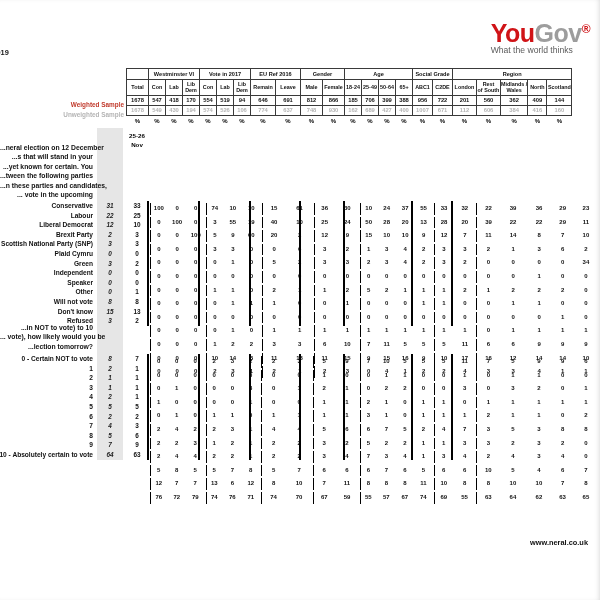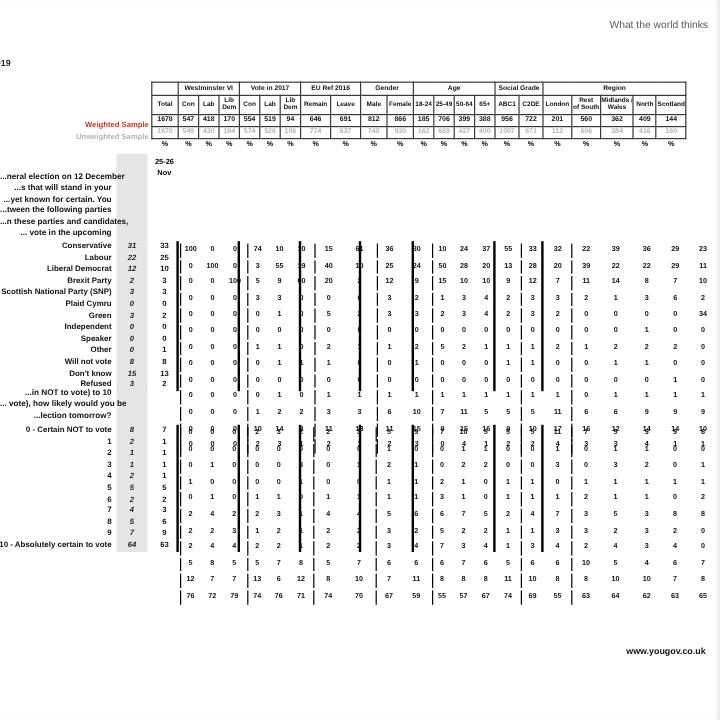--- a/index.html
+++ b/index.html
@@ -105,20 +105,21 @@
 <body>
 
 <div class="page">
 
   <div class="hdr-left">
     <div>...ults in GB</div>
     <div>...November 2019</div>
   </div>
 
   <div class="logo-wrap">
+    <div class="logo"><span class="you">You</span><span class="gov">Gov</span><span class="dot">®</span></div>
     <div class="tagline">What the world thinks</div>
   </div>
 
   <table class="grid" id="maintable">
     <tbody id="hdr-body">
         <tr>
           <td class="cell grp" style="width: 22px; height: 11px;"></td>
           <td class="cell grp" colspan="3" style="height: 11px; width: 51px;">Westminster VI</td>
           <td class="cell grp" colspan="3" style="height: 11px; width: 51px;">Vote in 2017</td>
           <td class="cell grp" colspan="2" style="height: 11px; width: 50px;">EU Ref 2016</td>
@@ -891,21 +892,21 @@
           <td style="width: 20px;">55</td>
           <td class="sepL" style="width: 24px;">63</td>
           <td style="width: 24px;">64</td>
           <td style="width: 26px;">62</td>
           <td style="width: 19px;">63</td>
           <td style="width: 25px;">65</td>
         </tr>
       </tbody>
     </table>
 
-  <div class="url">www.yougov.co.uk</div>
+  <div class="url">www.neral.co.uk</div>
 <div style="position: absolute; right: 476px; top: 101px; font-size: 6.4px; font-weight: bold; white-space: nowrap; color: rgb(192, 57, 43);">Weighted Sample</div>
     <div style="position: absolute; right: 476px; top: 111px; font-size: 6.4px; font-weight: bold; white-space: nowrap; color: rgb(180, 180, 180);">Unweighted Sample</div>
     <div class="vline" style="left: 147.3px; top: 201px; height: 124.8px;"></div>
     <div class="vline" style="left: 198.3px; top: 201px; height: 124.8px;"></div>
     <div class="vline" style="left: 249.3px; top: 201px; height: 124.8px;"></div>
     <div class="vline" style="left: 299.3px; top: 201px; height: 124.8px;"></div>
     <div class="vline" style="left: 343.3px; top: 201px; height: 124.8px;"></div>
     <div class="vline" style="left: 411.3px; top: 201px; height: 124.8px;"></div>
     <div class="vline" style="left: 451.3px; top: 201px; height: 124.8px;"></div>
     <div class="vline" style="left: 147.3px; top: 354px; height: 105.6px;"></div>

